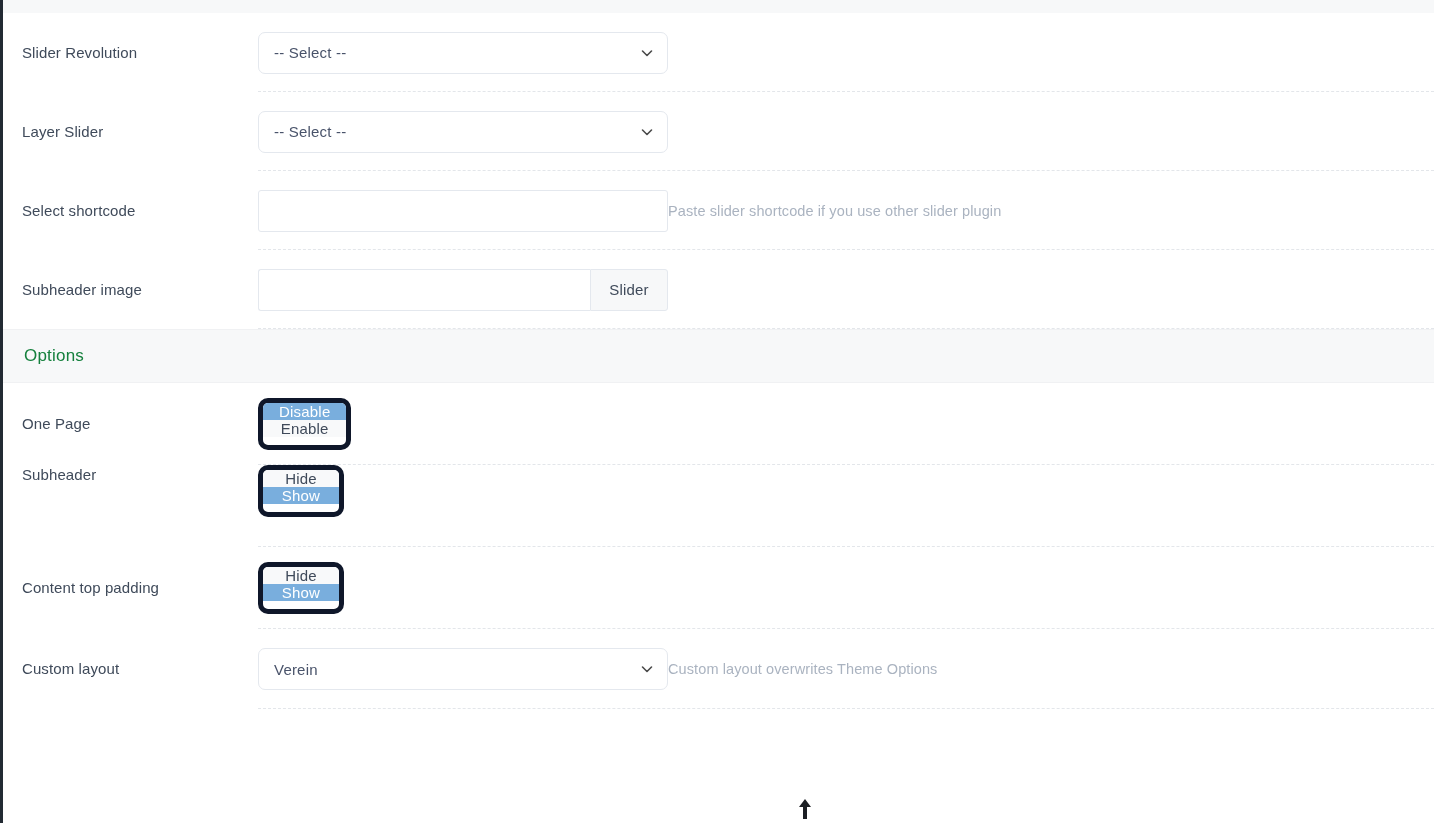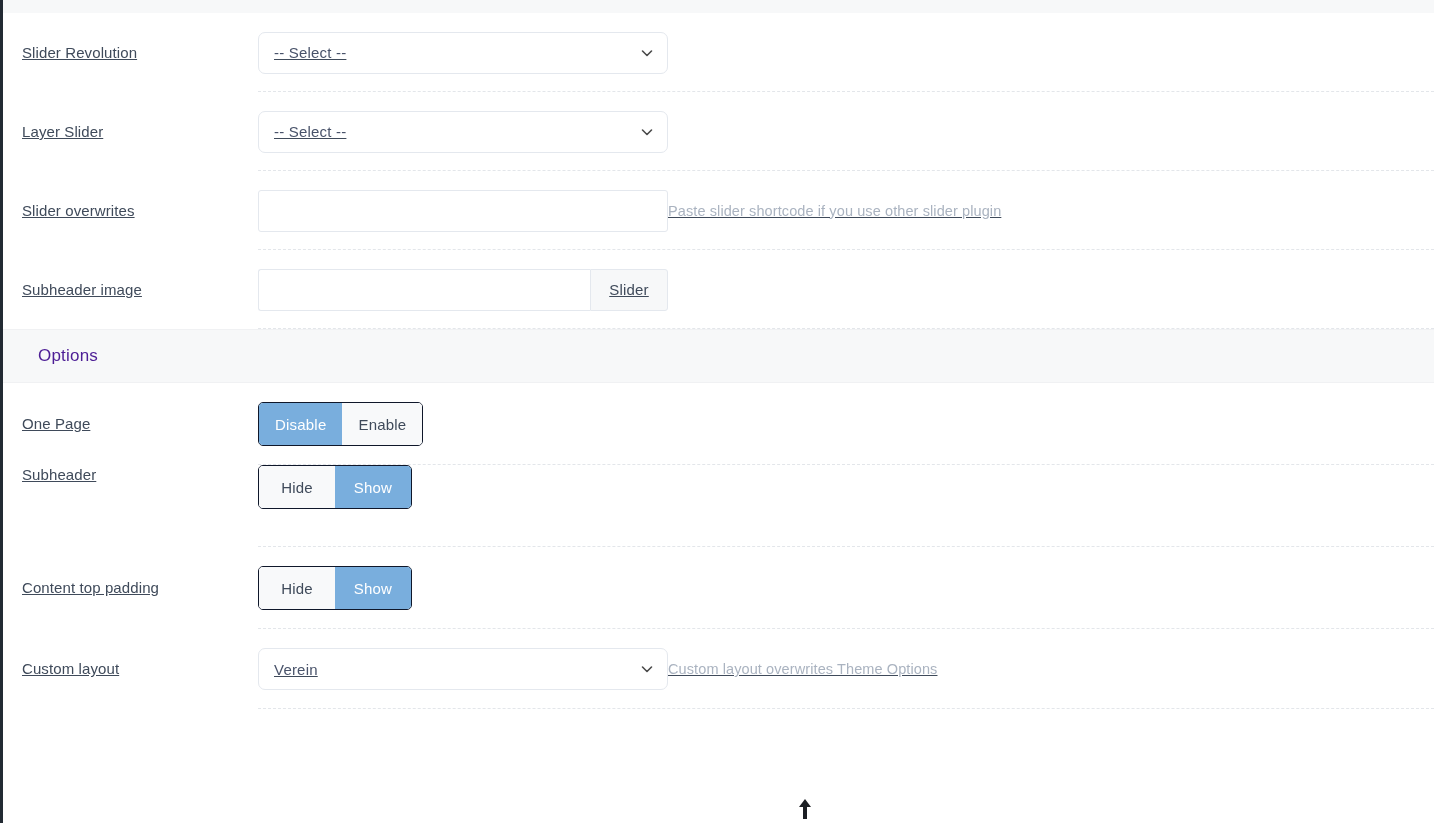--- a/index.html
+++ b/index.html
@@ -41,21 +41,20 @@
     background: #f7f8f9;
     width: 100%;
   }
 
   
   .row {
     position: relative;
     display: flex;
     align-items: flex-start;
     background: #ffffff;
-    text-decoration: underline;
   }
   .row-label {
     width: 258px;
     box-sizing: border-box;
     padding-left: 22px;
     font-size: 15px;
     color: #3f4a5a;
     line-height: 1.3;
     letter-spacing: .1px;
   }
@@ -138,24 +137,25 @@
     align-items: center;
     justify-content: center;
     font-size: 15px;
     color: #3f4a5a;
     letter-spacing: .2px;
   }
 
   
   .toggle {
     display: inline-flex;
-    border-radius: 5px;
+    border-radius: 10px;
     overflow: hidden;
-    border: 1px solid #0f172a;
+    border: 5px solid #0f172a;
     height: 42px;
+    flex-direction: column;
   }
   .toggle .tog-btn {
     min-width: 76px;
     padding: 0 16px;
     display: flex;
     align-items: center;
     justify-content: center;
     font-size: 15px;
     letter-spacing: .2px;
     background: #f8f9fa;
@@ -168,24 +168,24 @@
   }
 
   
   .section-band {
     background: #f7f8f9;
     border-top: 1px solid #f0f1f3;
     border-bottom: 1px solid #f0f1f3;
     height: 54px;
     display: flex;
     align-items: center;
-    padding-left: 38px;
+    padding-left: 24px;
     box-sizing: border-box;
     font-size: 17px;
-    color: #4c1d95;
+    color: #15803d;
     letter-spacing: .2px;
   }
 
   
   .cursor-arrow {
     position: absolute;
     left: 797px;
     top: 798px;
     width: 16px;
     height: 22px;
@@ -228,21 +228,21 @@
             <svg viewBox="0 0 14 14" width="14" height="14" aria-hidden="true">
                 <path d="M2.5 5 L7 9.5 L11.5 5" fill="none" stroke="#4a4a4a" stroke-width="1.6" stroke-linecap="round" stroke-linejoin="round"></path>
               </svg>
           </span>
         </div>
       </div>
       <div class="row-sep"></div>
     </div>
 
     <div class="row" style="height:79px;align-items:center">
-      <div class="row-label">Slider overwrites</div>
+      <div class="row-label">Select shortcode</div>
       <div class="row-field">
         <input class="text-input" type="text" value="" style="">
       </div>
       <div class="row-help">Paste slider shortcode if you use other slider plugin</div>
       <div class="row-sep"></div>
     </div>
 
     <div class="row" style="height:79px;align-items:center">
       <div class="row-label">Subheader image</div>
       <div class="row-field">

